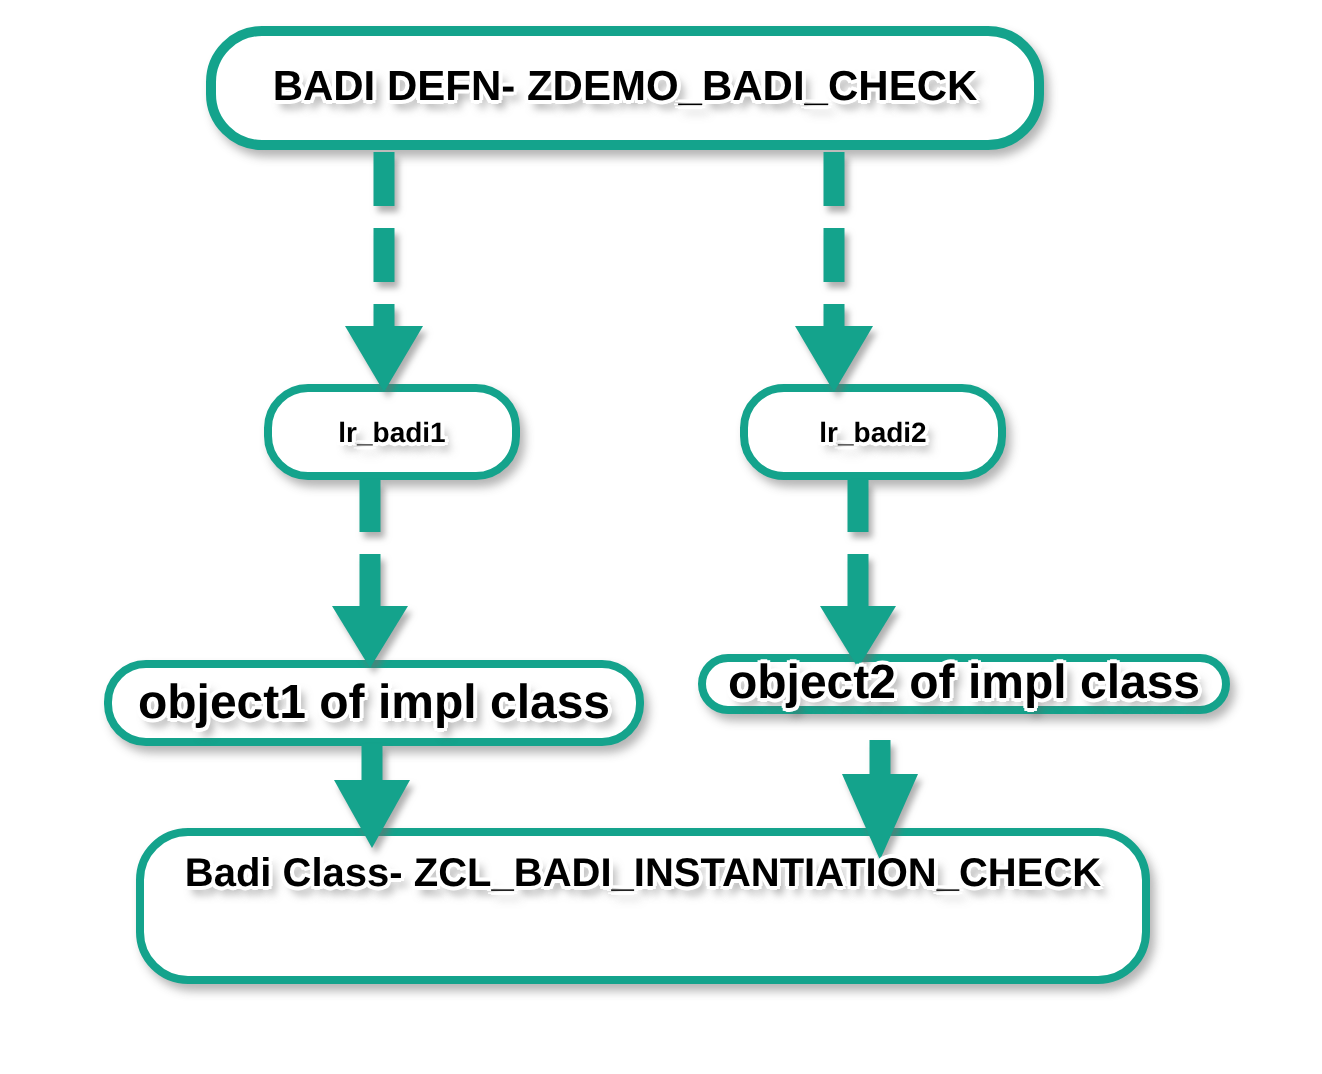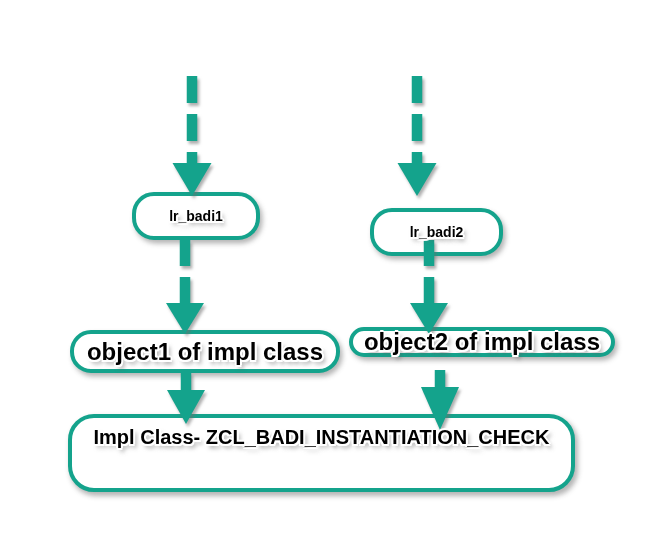--- a/index.html
+++ b/index.html
@@ -32,61 +32,64 @@
     white-space: nowrap;
     text-shadow:
       -2px 0 0 #fff, 2px 0 0 #fff, 0 -2px 0 #fff, 0 2px 0 #fff,
       -1.5px -1.5px 0 #fff, 1.5px -1.5px 0 #fff,
       -1.5px 1.5px 0 #fff, 1.5px 1.5px 0 #fff,
       3px 4px 4px rgba(95,95,95,0.6);
   }
   #node-badi-defn   { left: 103px; top: 13px;  width: 419px; height: 62px; border-width: 5px; border-radius: 28px; }
   #node-badi-defn .node-label { font-size: 21px; }
   #node-lr-badi1    { left: 132px; top: 192px; width: 128px; height: 48px; border-radius: 22px; }
-  #node-lr-badi2    { left: 370px; top: 208px; width: 133px; height: 48px; border-radius: 22px; }
+  #node-lr-badi2    { left: 370px; top: 192px; width: 133px; height: 48px; border-radius: 22px; }
   #node-lr-badi1 .node-label, #node-lr-badi2 .node-label { font-size: 14px; }
-  #node-object1     { left: 70px;  top: 330px; width: 270px; height: 43px; border-radius: 21px; }
+  #node-object1     { left: 52px;  top: 330px; width: 270px; height: 43px; border-radius: 21px; }
   #node-object2     { left: 349px; top: 327px; width: 266px; height: 30px; border-radius: 22px; }
   #node-object1 .node-label, #node-object2 .node-label { font-size: 24px; }
   #node-impl        { left: 68px;  top: 414px; width: 507px; height: 78px; border-radius: 26px;
                       flex-direction: column; justify-content: flex-start; padding-top: 8px; }
   #node-impl .node-label { font-size: 20px; line-height: 22px; }
   svg.edges {
     position: absolute;
     left: 0; top: 0; z-index: 2;
     pointer-events: none;
   }
   .edge line   { stroke: var(--accent); }
   .edge polygon{ fill: var(--accent); }
   .edge { filter: drop-shadow(2.5px 3px 1.5px rgba(110,110,110,0.55)); }
 </style>
 </head>
 <body>
 
 <div class="canvas">
 
+  <div class="node" id="node-badi-defn">
+    <span class="node-label">BADI DEFN- ZDEMO_BADI_CHECK</span>
+  </div>
 
   <div class="node" id="node-lr-badi1">
     <span class="node-label">lr_badi1</span>
   </div>
 
   <div class="node" id="node-lr-badi2">
     <span class="node-label">lr_badi2</span>
   </div>
 
   <div class="node" id="node-object1">
     <span class="node-label">object1 of impl class</span>
   </div>
 
   <div class="node" id="node-object2">
     <span class="node-label">object2 of impl class</span>
   </div>
 
   <div class="node" id="node-impl">
-    <span class="node-label">Impl Class- ZCL_BADI_INSTANTIATION_CHECK</span>
+    <span class="node-label">Badi Class- ZCL_BADI_INSTANTIATION_CHECK</span>
   </div>
 
   <svg class="edges" width="661" height="537" viewBox="0 0 661 537">
 
     <g class="edge">
       <line x1="192" y1="76" x2="192" y2="164" stroke-width="10.5" stroke-dasharray="27 11"></line>
       <polygon points="172.5,163 211.5,163 192,196"></polygon>
     </g>
 
     <g class="edge">

